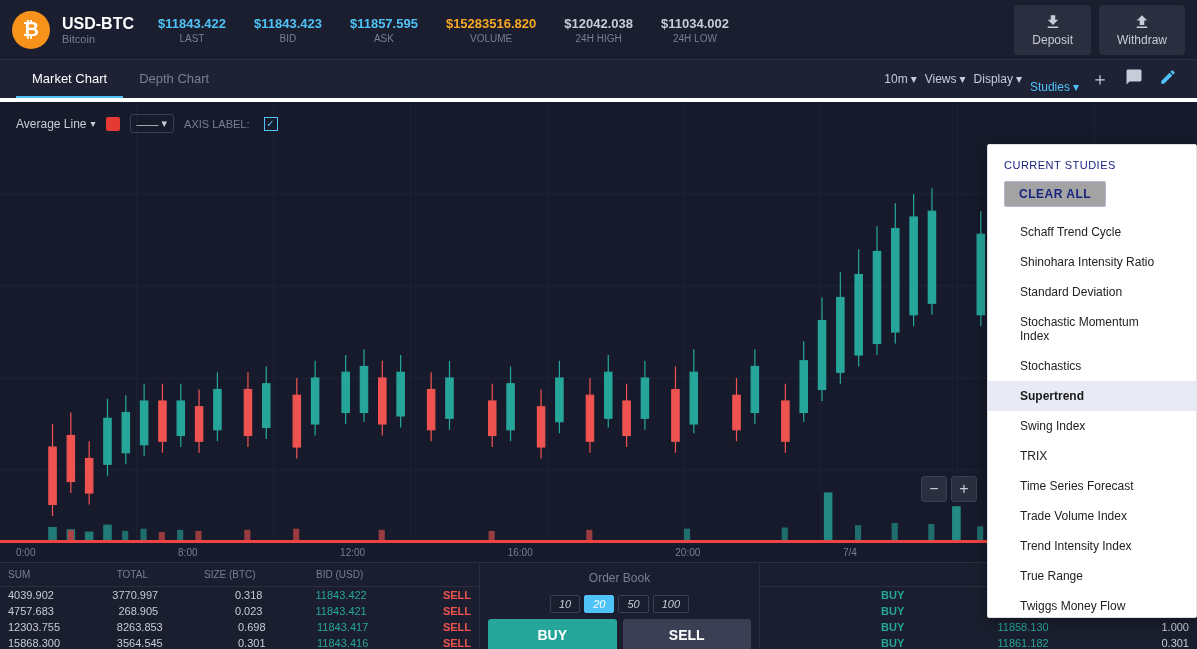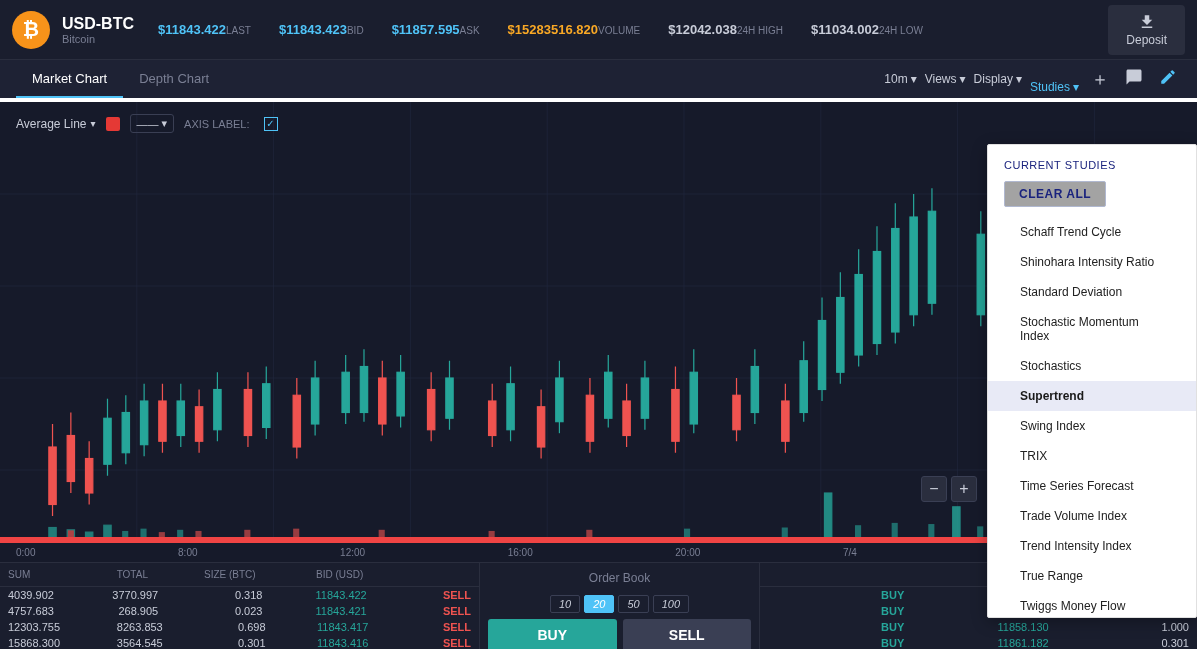--- a/index.html
+++ b/index.html
@@ -5,21 +5,21 @@
     * { box-sizing: border-box; margin: 0; padding: 0; }
     body { font-family: 'Segoe UI', Arial, sans-serif; background: #1a1e2e; color: #c8ccd8; font-size: 12px; overflow: hidden; width: 1197px; height: 649px; }
 
     
     .header { display: flex; align-items: center; background: #1a1e2e; height: 60px; padding: 0 12px; border-bottom: 1px solid #2a2e3e; }
     .logo-circle { width: 38px; height: 38px; background: #f7931a; border-radius: 50%; display: flex; align-items: center; justify-content: center; margin-right: 12px; flex-shrink: 0; }
     .logo-circle span { color: white; font-size: 20px; font-weight: bold; }
     .pair-info { margin-right: 24px; }
     .pair-name { font-size: 16px; font-weight: bold; color: #ffffff; }
     .pair-sub { font-size: 11px; color: #7a7f94; }
-    .price-item { display: flex; flex-direction: row; align-items: center; margin-right: 28px; }
+    .price-item { display: flex; flex-direction: column; align-items: center; margin-right: 28px; }
     .price-val { font-size: 13px; color: #4fc3f7; font-weight: 600; }
     .price-label { font-size: 10px; color: #7a7f94; margin-top: 2px; }
     .price-vol { color: #f9a825; }
     .price-static { color: #c8ccd8; }
     .header-actions { margin-left: auto; display: flex; gap: 8px; }
     .action-btn { background: #2a2e3e; border: none; color: #c8ccd8; padding: 8px 18px; border-radius: 4px; cursor: pointer; font-size: 12px; display: flex; flex-direction: column; align-items: center; gap: 2px; }
     .action-btn svg { width: 18px; height: 18px; fill: #c8ccd8; }
 
     
     .tabs-bar { background: #1e2234; display: flex; align-items: center; padding: 0 16px; border-bottom: 4px solid #ffffff; height: 42px; }
@@ -40,21 +40,21 @@
     .axis-label-row { display: flex; align-items: center; gap: 14px; color: #7a7f94; font-size: 11px; }
     .checkbox-custom { width: 14px; height: 14px; border: 1px solid #4fc3f7; background: none; display: flex; align-items: center; justify-content: center; }
     .checkbox-custom.checked::after { content: '✓'; color: #4fc3f7; font-size: 10px; }
     .chart-zoom { position: absolute; bottom: 60px; right: 220px; display: flex; gap: 4px; z-index: 10; }
     .zoom-btn { background: #2a2e3e; border: 1px solid #3a3f54; color: #c8ccd8; width: 26px; height: 26px; display: flex; align-items: center; justify-content: center; cursor: pointer; font-size: 16px; border-radius: 3px; }
 
     
     .chart-svg { width: 100%; height: 100%; }
 
     
-    .time-axis { display: flex; justify-content: space-between; padding: 4px 16px; background: #161a2a; font-size: 10px; color: #7a7f94; border-top: 6px solid #ef4444; }
+    .time-axis { display: flex; justify-content: space-between; padding: 4px 16px; background: #161a2a; font-size: 10px; color: #7a7f94; border-top: 3px solid #ef4444; }
 
     
     .studies-dropdown { position: absolute; right: 0; top: 42px; width: 210px; background: #ffffff; border: 1px solid #e0e0e0; box-shadow: 0 4px 16px rgba(0,0,0,0.3); z-index: 100; border-radius: 2px; }
     .studies-header { padding: 14px 16px 6px; font-size: 11px; font-weight: 400; color: #1a237e; letter-spacing: 0.5px; }
     .clear-all-btn { margin: 4px 16px 10px; background: #a3a3a3; border: 1px solid #b0b8d0; color: #1a237e; font-size: 12px; font-weight: 600; padding: 5px 14px; cursor: pointer; border-radius: 2px; letter-spacing: 0.5px; }
     .studies-list { max-height: 400px; overflow-y: auto; }
     .study-item { padding: 8px 32px; font-size: 12px; color: #222; cursor: pointer; border-bottom: none; }
     .study-item.active { background: #e8eaf6; font-weight: 600; color: #1a1a1a; }
 
     
@@ -126,20 +126,26 @@
   <div class="price-item">
     <div class="price-val price-static">$11034.002</div>
     <div class="price-label">24H LOW</div>
   </div>
   <div class="header-actions">
     <button class="action-btn">
       <svg viewBox="0 0 24 24">
           <path d="M19 9h-4V3H9v6H5l7 7 7-7zM5 18v2h14v-2H5z"></path>
         </svg>
       <span>Deposit</span>
+    </button>
+    <button class="action-btn">
+      <svg viewBox="0 0 24 24">
+          <path d="M9 16h6v-6h4l-7-7-7 7h4zm-4 2h14v2H5z"></path>
+        </svg>
+      <span>Withdraw</span>
     </button>
   </div>
 </div>
 
 <div class="tabs-bar">
   <div class="tab active">Market Chart</div>
   <div class="tab">Depth Chart</div>
   <div class="tab-spacer"></div>
   <div class="tab-controls">
     <button class="time-btn">

